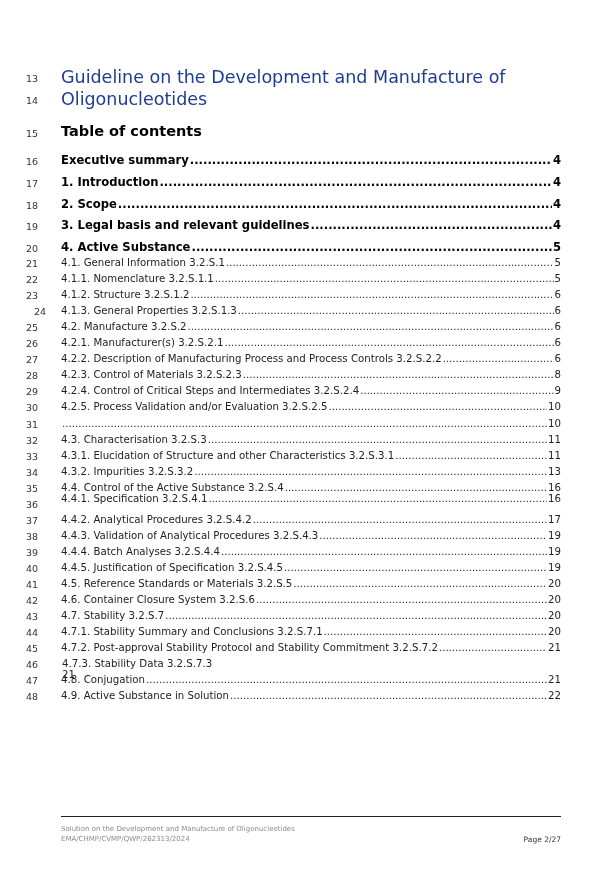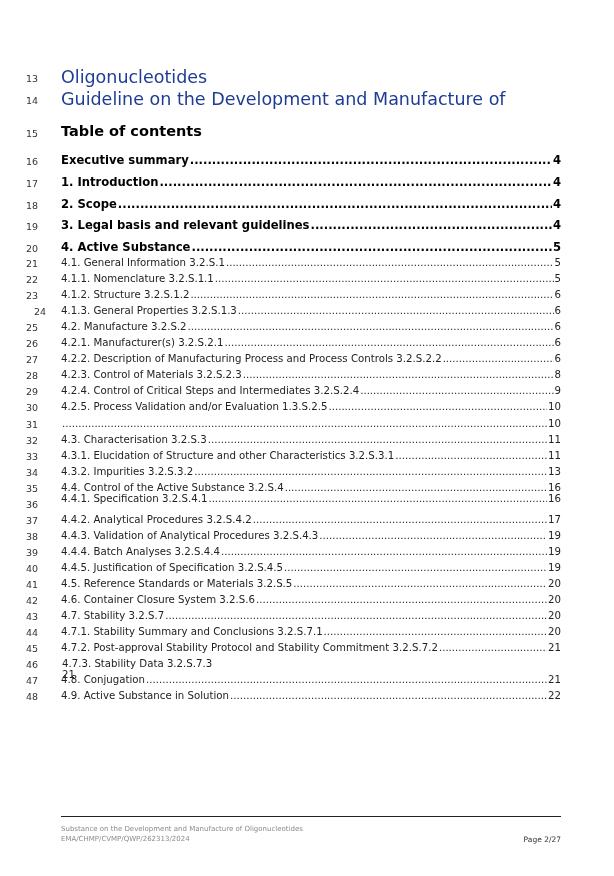--- a/index.html
+++ b/index.html
@@ -46,22 +46,22 @@
     position: absolute; right: 53px; top: 835px; font-size: 7.5px; color: #333;
   }
 </style>
 </head>
 <body>
 
 <div>
   <span class="ln" style="top:73px">13</span>
   <span class="ln" style="top:95px">14</span>
   <div class="title">
+    <div>Guideline on the Development and Manufacture of</div>
     <div>Oligonucleotides</div>
-    <div>Guideline on the Development and Manufacture of</div>
   </div>
 
   <span class="ln" style="top:128px">15</span>
   <div class="toc-heading">Table of contents</div>
 
   <div class="toc" id="toc">
       <span class="ln" style="top: 156px;">16</span>
       <div class="toc-row l1" style="top: 153px;">
         <span class="label">Executive summary</span>
         <span class="leader"></span>
@@ -140,21 +140,21 @@
         <span class="page">8</span>
       </div>
       <span class="ln" style="top: 386.4px;">29</span>
       <div class="toc-row l2" style="top: 385.4px;">
         <span class="label">4.2.4. Control of Critical Steps and Intermediates 3.2.S.2.4</span>
         <span class="leader"></span>
         <span class="page">9</span>
       </div>
       <span class="ln" style="top: 402.45px;">30</span>
       <div class="toc-row l2" style="top: 401.45px;">
-        <span class="label">4.2.5. Process Validation and/or Evaluation 1.3.S.2.5</span>
+        <span class="label">4.2.5. Process Validation and/or Evaluation 3.2.S.2.5</span>
         <span class="leader"></span>
         <span class="page">10</span>
       </div>
       <span class="ln" style="top: 418.5px;">31</span>
       <div class="toc-row l2" style="top: 417.5px;">
         <span class="leader"></span>
         <span class="page">10</span>
       </div>
       <span class="ln" style="top: 434.55px;">32</span>
       <div class="toc-row l2" style="top: 433.55px;">
@@ -255,17 +255,17 @@
       <span class="ln" style="top: 691.35px;">48</span>
       <div class="toc-row l2" style="top: 690.35px;">
         <span class="label">4.9. Active Substance in Solution</span>
         <span class="leader"></span>
         <span class="page">22</span>
       </div>
     </div>
 
   <div class="footer-rule"></div>
   <div class="footer-left">
-    <div>Substance on the Development and Manufacture of Oligonucleotides</div>
+    <div>Solution on the Development and Manufacture of Oligonucleotides</div>
     <div>EMA/CHMP/CVMP/QWP/262313/2024</div>
   </div>
   <div class="footer-right">Page 2/27</div>
 </div>
 
 </body></html>

